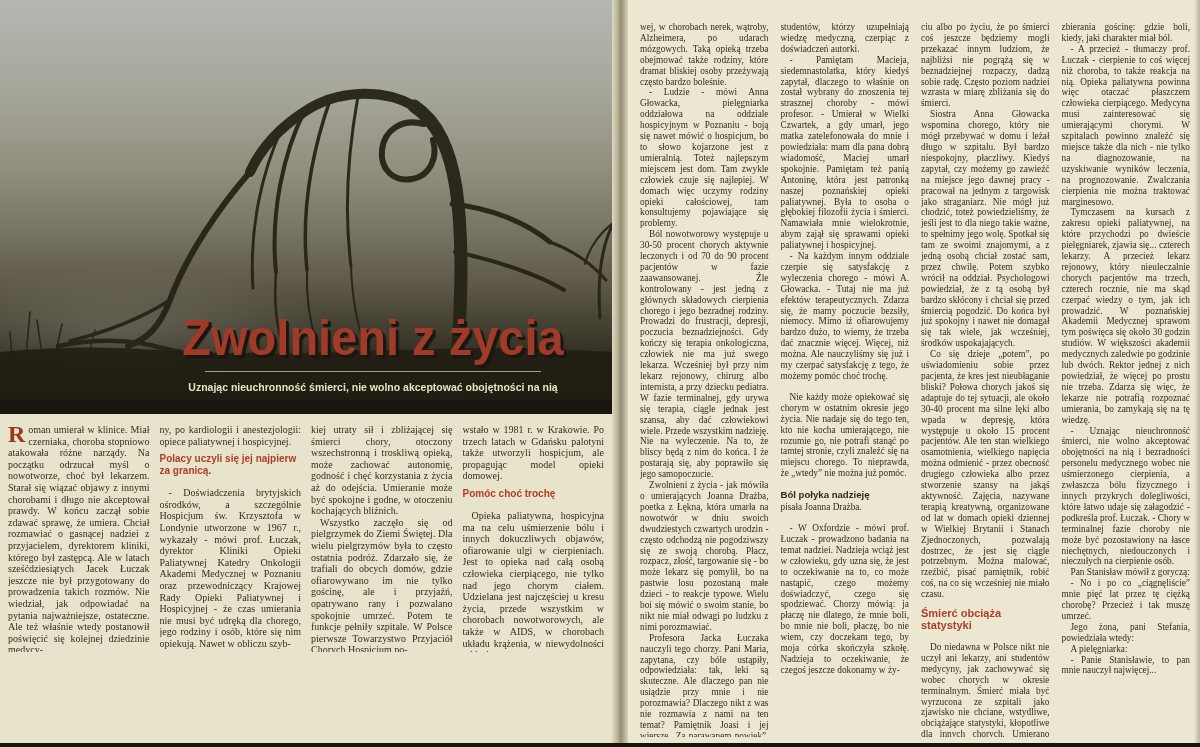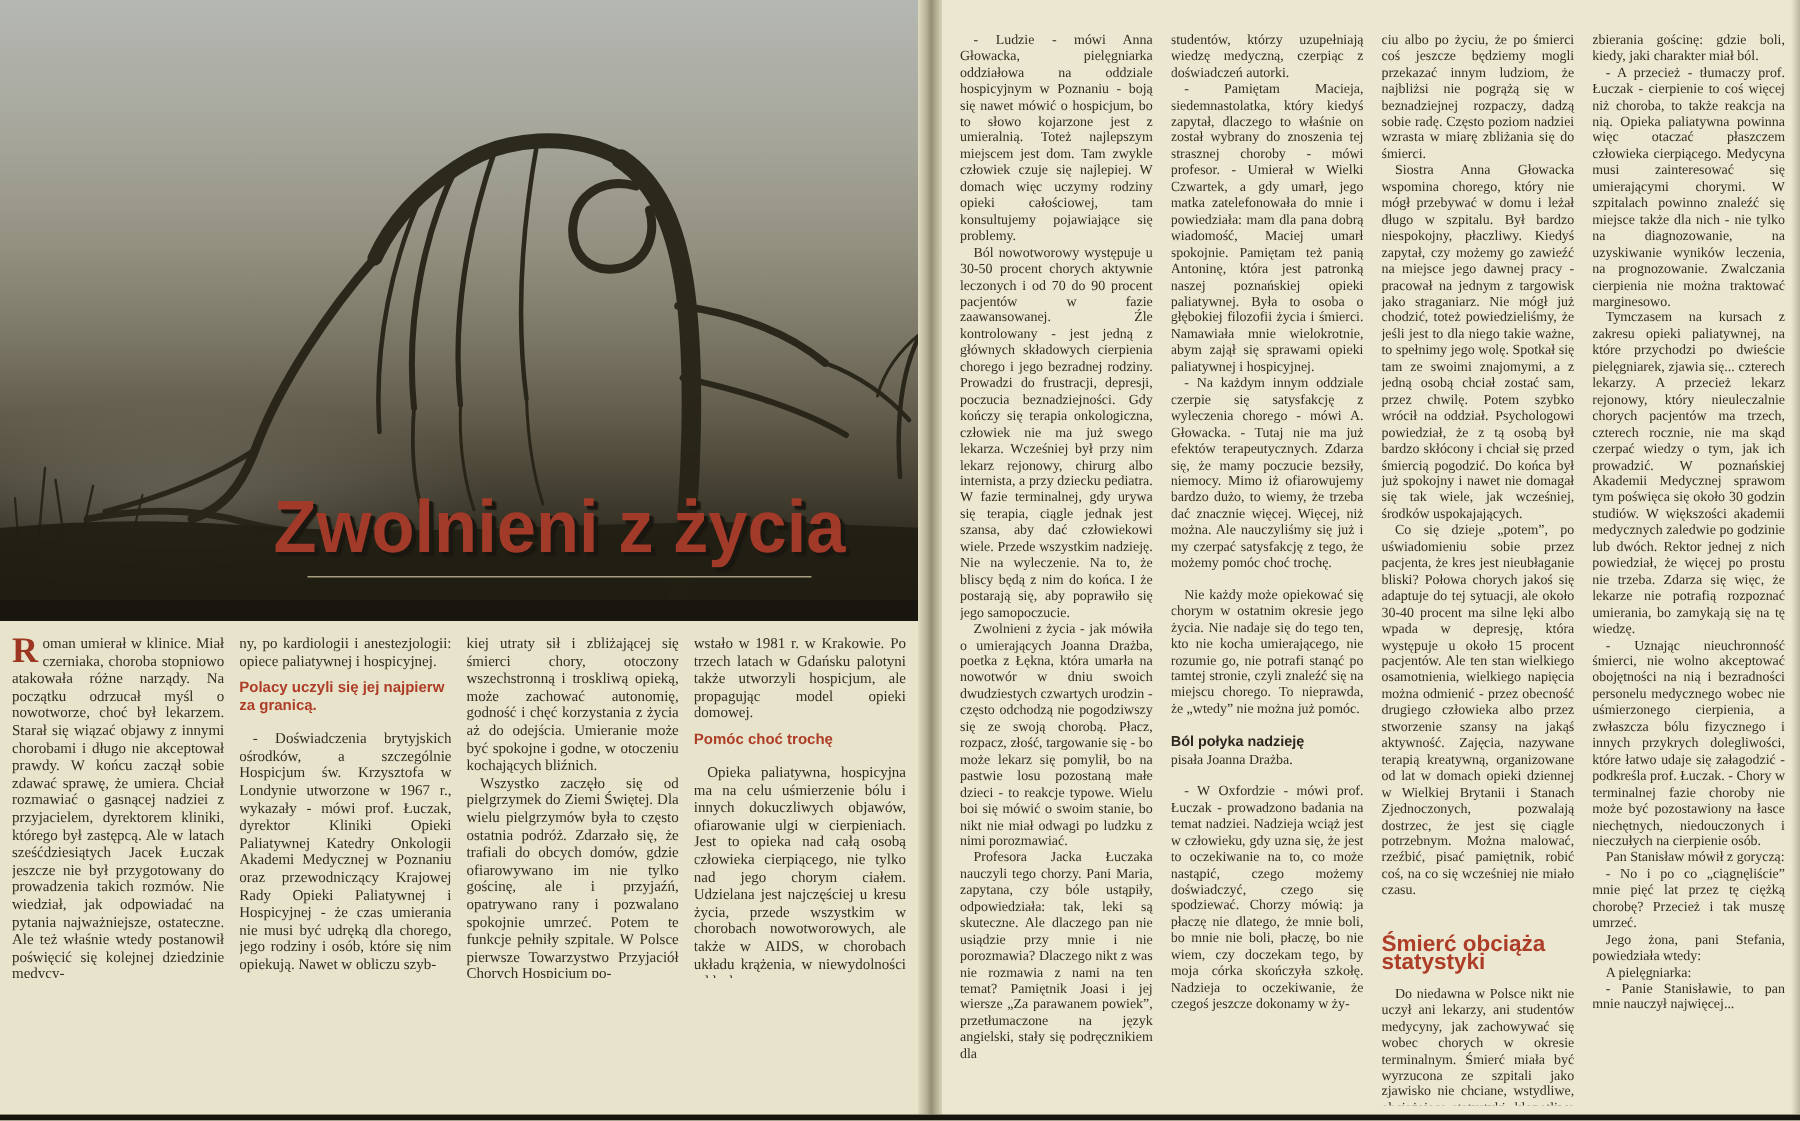--- a/index.html
+++ b/index.html
@@ -26,21 +26,21 @@
   .cols-left{padding:10px 8px 0 8px;gap:10px;height:238px;box-sizing:border-box;background:#e8e4cb;}
   .cols-right{gap:12px;height:715px;}
   .col{flex:1 1 0;overflow:hidden;text-align:justify;color:#332c22;}
   .cols-left .col{font-size:10px;line-height:11.6px;}
   .cols-right .col{font-size:9.3px;line-height:10.9px;}
   .para{margin:0;text-indent:9px;}
   .flush{text-indent:0;}
   .dropcap{float:left;font-weight:bold;font-size:24px;line-height:21px;color:#9c3723;padding-right:3px;}
   .h{font-family:"Liberation Sans",sans-serif;font-weight:bold;text-align:left;text-indent:0;margin:6px 0 6px;}
   .h.red{color:#ae3d28;font-size:10px;line-height:12px;}
-  .cols-right .h.red{font-size:15px;line-height:11.5px;margin:24px 0 11px;}
+  .cols-right .h.red{font-size:11px;line-height:11.5px;margin:8px 0 11px;}
   .h.dark{color:#2c2820;font-size:9.6px;line-height:11px;margin:10px 0 2px;}
   .gapbig{margin-bottom:10px;}
   .gaptop{margin-top:10px;}
   .poem{font-family:"Liberation Sans",sans-serif;font-weight:bold;color:#2c2820;padding-left:26px;text-align:left;font-size:9.2px;line-height:13px;margin:2px 0 12px;}
 </style>
 </head>
 <body>
 
 <div class="spread">
 
@@ -71,20 +71,21 @@
           <path d="M56 352 L62 324" stroke-width="1.6"></path>
           <path d="M12 358 L10 332" stroke-width="1.4"></path>
           <path d="M90 350 L95 330" stroke-width="1.4"></path>
         </g>
         <path d="M0 352 Q 80 344 160 350 T 340 352 T 520 348 L618 352 L618 505 L0 505 Z" fill="#211e13" opacity="0.92"></path>
         <rect y="400" width="618" height="105" fill="#181510" opacity="0.9"></rect>
       </svg>
       <div class="title-block">
         <h1>Zwolnieni z życia</h1>
         <div class="rule"></div>
+        <p class="subtitle">Uznając nieuchronność śmierci, nie wolno akceptować obojętności na nią</p>
       </div>
     </div>
 
     <div class="cols cols-left">
       <div class="col">
         <p class="para flush"><span class="dropcap">R</span><span>oman umierał w klinice. Miał czerniaka, choroba stopniowo atakowała różne narządy. Na początku odrzucał myśl o nowotworze, choć był lekarzem. Starał się wiązać objawy z innymi chorobami i długo nie akceptował prawdy. W końcu zaczął sobie zdawać sprawę, że umiera. Chciał rozmawiać o gasnącej nadziei z przyjacielem, dyrektorem kliniki, którego był zastępcą. Ale w latach sześćdziesiątych Jacek Łuczak jeszcze nie był przygotowany do prowadzenia takich rozmów. Nie wiedział, jak odpowiadać na pytania najważniejsze, ostateczne. Ale też właśnie wtedy postanowił poświęcić się kolejnej dziedzinie medycy-</span></p>
       </div>
       <div class="col">
         <p class="para flush">ny, po kardiologii i anestezjologii: opiece paliatywnej i hospicyjnej.</p>
         <p class="h red">Polacy uczyli się jej najpierw za granicą.</p>
@@ -100,20 +101,21 @@
         <p class="para gaptop">Opieka paliatywna, hospicyjna ma na celu uśmierzenie bólu i innych dokuczliwych objawów, ofiarowanie ulgi w cierpieniach. Jest to opieka nad całą osobą człowieka cierpiącego, nie tylko nad jego chorym ciałem. Udzielana jest najczęściej u kresu życia, przede wszystkim w chorobach nowotworowych, ale także w AIDS, w chorobach układu krążenia, w niewydolności oddecho-</p>
       </div>
     </div>
   </div>
 
   <div class="gutter"></div>
 
   <div class="page page-right">
     <div class="cols cols-right">
       <div class="col">
+        <p class="para flush">wej, w chorobach nerek, wątroby, Alzheimera, po udarach mózgowych. Taką opieką trzeba obejmować także rodziny, które dramat bliskiej osoby przeżywają często bardzo boleśnie.</p>
         <p class="para">- Ludzie - mówi Anna Głowacka, pielęgniarka oddziałowa na oddziale hospicyjnym w Poznaniu - boją się nawet mówić o hospicjum, bo to słowo kojarzone jest z umieralnią. Toteż najlepszym miejscem jest dom. Tam zwykle człowiek czuje się najlepiej. W domach więc uczymy rodziny opieki całościowej, tam konsultujemy pojawiające się problemy.</p>
         <p class="para">Ból nowotworowy występuje u 30-50 procent chorych aktywnie leczonych i od 70 do 90 procent pacjentów w fazie zaawansowanej. Źle kontrolowany - jest jedną z głównych składowych cierpienia chorego i jego bezradnej rodziny. Prowadzi do frustracji, depresji, poczucia beznadziejności. Gdy kończy się terapia onkologiczna, człowiek nie ma już swego lekarza. Wcześniej był przy nim lekarz rejonowy, chirurg albo internista, a przy dziecku pediatra. W fazie terminalnej, gdy urywa się terapia, ciągle jednak jest szansa, aby dać człowiekowi wiele. Przede wszystkim nadzieję. Nie na wyleczenie. Na to, że bliscy będą z nim do końca. I że postarają się, aby poprawiło się jego samopoczucie.</p>
         <p class="para">Zwolnieni z życia - jak mówiła o umierających Joanna Drażba, poetka z Łękna, która umarła na nowotwór w dniu swoich dwudziestych czwartych urodzin - często odchodzą nie pogodziwszy się ze swoją chorobą. Płacz, rozpacz, złość, targowanie się - bo może lekarz się pomylił, bo na pastwie losu pozostaną małe dzieci - to reakcje typowe. Wielu boi się mówić o swoim stanie, bo nikt nie miał odwagi po ludzku z nimi porozmawiać.</p>
         <p class="para">Profesora Jacka Łuczaka nauczyli tego chorzy. Pani Maria, zapytana, czy bóle ustąpiły, odpowiedziała: tak, leki są skuteczne. Ale dlaczego pan nie usiądzie przy mnie i nie porozmawia? Dlaczego nikt z was nie rozmawia z nami na ten temat? Pamiętnik Joasi i jej wiersze „Za parawanem powiek”, przetłumaczone na język angielski, stały się podręcznikiem dla</p>
       </div>
       <div class="col">
         <p class="para flush">studentów, którzy uzupełniają wiedzę medyczną, czerpiąc z doświadczeń autorki.</p>
         <p class="para">- Pamiętam Macieja, siedemnastolatka, który kiedyś zapytał, dlaczego to właśnie on został wybrany do znoszenia tej strasznej choroby - mówi profesor. - Umierał w Wielki Czwartek, a gdy umarł, jego matka zatelefonowała do mnie i powiedziała: mam dla pana dobrą wiadomość, Maciej umarł spokojnie. Pamiętam też panią Antoninę, która jest patronką naszej poznańskiej opieki paliatywnej. Była to osoba o głębokiej filozofii życia i śmierci. Namawiała mnie wielokrotnie, abym zajął się sprawami opieki paliatywnej i hospicyjnej.</p>
         <p class="para gapbig">- Na każdym innym oddziale czerpie się satysfakcję z wyleczenia chorego - mówi A. Głowacka. - Tutaj nie ma już efektów terapeutycznych. Zdarza się, że mamy poczucie bezsiły, niemocy. Mimo iż ofiarowujemy bardzo dużo, to wiemy, że trzeba dać znacznie więcej. Więcej, niż można. Ale nauczyliśmy się już i my czerpać satysfakcję z tego, że możemy pomóc choć trochę.</p>
         <p class="para">Nie każdy może opiekować się chorym w ostatnim okresie jego życia. Nie nadaje się do tego ten, kto nie kocha umierającego, nie rozumie go, nie potrafi stanąć po tamtej stronie, czyli znaleźć się na miejscu chorego. To nieprawda, że „wtedy” nie można już pomóc.</p>

